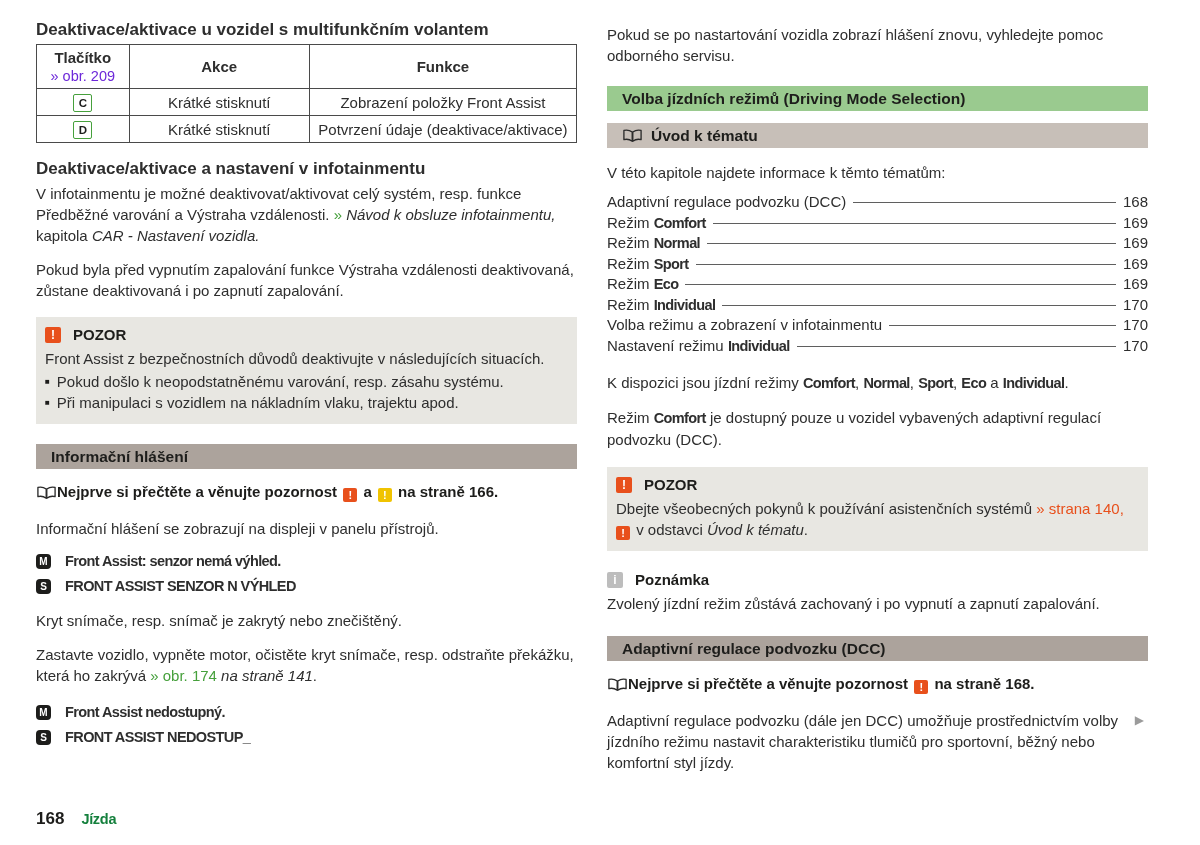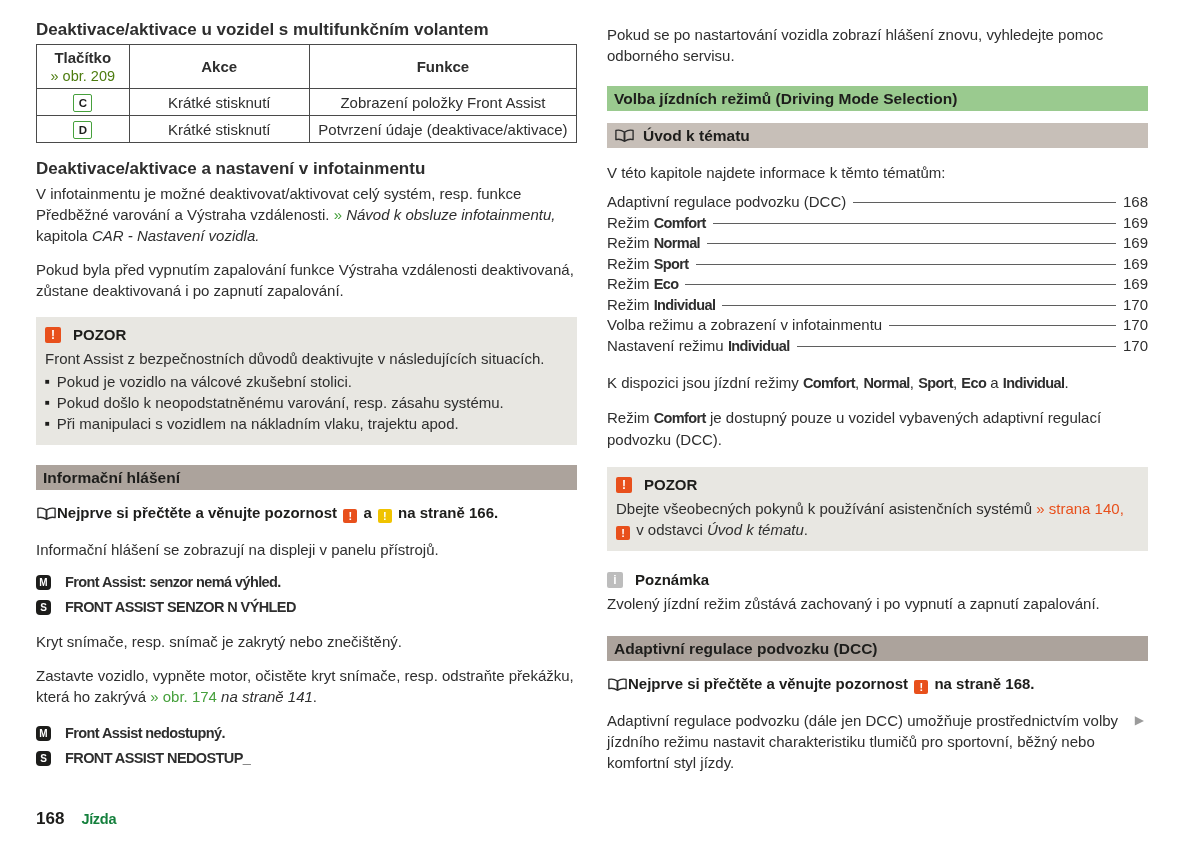--- a/index.html
+++ b/index.html
@@ -18,21 +18,21 @@
   .cond{font-weight:700;letter-spacing:-0.6px;font-size:14.5px;}
 
   
   table.keys{border-collapse:collapse;width:100%;margin:2px 0 16px;}
   table.keys th,table.keys td{border:1px solid #4a4a4a;text-align:center;vertical-align:middle;padding:3px 8px;line-height:19px;}
   table.keys th{font-weight:700;}
   .keybox{display:inline-block;min-width:13px;padding:0 2px;height:16px;line-height:16px;
     border:1.5px solid #46a03c;border-radius:2px;font-weight:700;font-size:11.5px;color:#1c1c1c;background:#fff;}
 
   
-  .bar{height:25px;line-height:25px;padding-left:7px;font-weight:700;font-size:15.5px;color:#1d1d1b;margin:12px 0 14px;}
+  .bar{height:25px;line-height:25px;padding-left:15px;font-weight:700;font-size:15.5px;color:#1d1d1b;margin:12px 0 14px;}
   .bar-gray{background:#aca39c;}
   .bar-green{background:#9aca8f;margin-bottom:7px;}
   .bar-sub{background:#c7bfb8;display:flex;align-items:center;gap:8px;}
 
   
   .warnbox{background:#e8e7e2;padding:9px 10px 11px 9px;margin:0 0 15px;}
   .boxtitle{display:flex;align-items:center;gap:12px;font-weight:700;margin:0 0 5px;color:#1d1d1b;}
   .warnbox p{margin:0;line-height:21px;}
   .sqicon{display:inline-flex;align-items:center;justify-content:center;width:16px;height:16px;
     border-radius:2px;color:#fff;font-weight:700;font-size:12px;flex:0 0 16px;line-height:16px;}
@@ -58,21 +58,21 @@
   .toc{margin:4px 0 16px;}
   .tocrow{display:flex;align-items:baseline;line-height:20.5px;}
   .leader{flex:1;border-bottom:1px solid #5f5f5f;margin:0 7px;transform:translateY(-4px);}
   .tocpage{text-align:right;}
 
   .book-icon{flex:0 0 auto;}
   .cont-arrow{position:absolute;right:56px;bottom:118px;color:#9b9b9b;font-size:12px;}
   .footer{position:absolute;left:36px;bottom:16px;display:flex;align-items:baseline;gap:17px;}
   .footer .num{font-weight:700;font-size:17px;color:#1d1d1b;}
   .footer .lbl{font-size:14.5px;color:#15803d;font-weight:700;letter-spacing:-0.3px;}
-  .tbl-ref{color:#4d7c0f;font-weight:400;font-size:14.5px;display:block;line-height:18px;}
+  .tbl-ref{color:#6d28d9;font-weight:400;font-size:14.5px;display:block;line-height:18px;}
   .thcol1 div{line-height:19px;}
 </style>
 </head>
 <body>
 
 <div class="pagewrap">
 
   <div class="col">
 
     <div class="h3">Deaktivace/aktivace u vozidel s multifunkčním volantem</div>
@@ -106,23 +106,20 @@
     <p>Pokud byla před vypnutím zapalování funkce Výstraha vzdálenosti deaktivovaná, zůstane deaktivovaná i po zapnutí zapalování.</p>
 
     <div class="warnbox" style="margin-top:16px">
       <div class="boxtitle">
         <span class="sqicon sq-red">!</span>
         <span>POZOR</span>
       </div>
       <p>Front Assist z bezpečnostních důvodů deaktivujte v následujících situacích.</p>
       <div class="bullets">
         <div class="bullet">
-            <span>Pokud je vozidlo na válcové zkušební stolici.</span>
-          </div>
-        <div class="bullet">
             <span>Pokud došlo k neopodstatněnému varování, resp. zásahu systému.</span>
           </div>
         <div class="bullet">
             <span>Při manipulaci s vozidlem na nákladním vlaku, trajektu apod.</span>
           </div>
       </div>
     </div>
 
     <div class="bar bar-gray" style="margin-top:20px">Informační hlášení</div>
 

